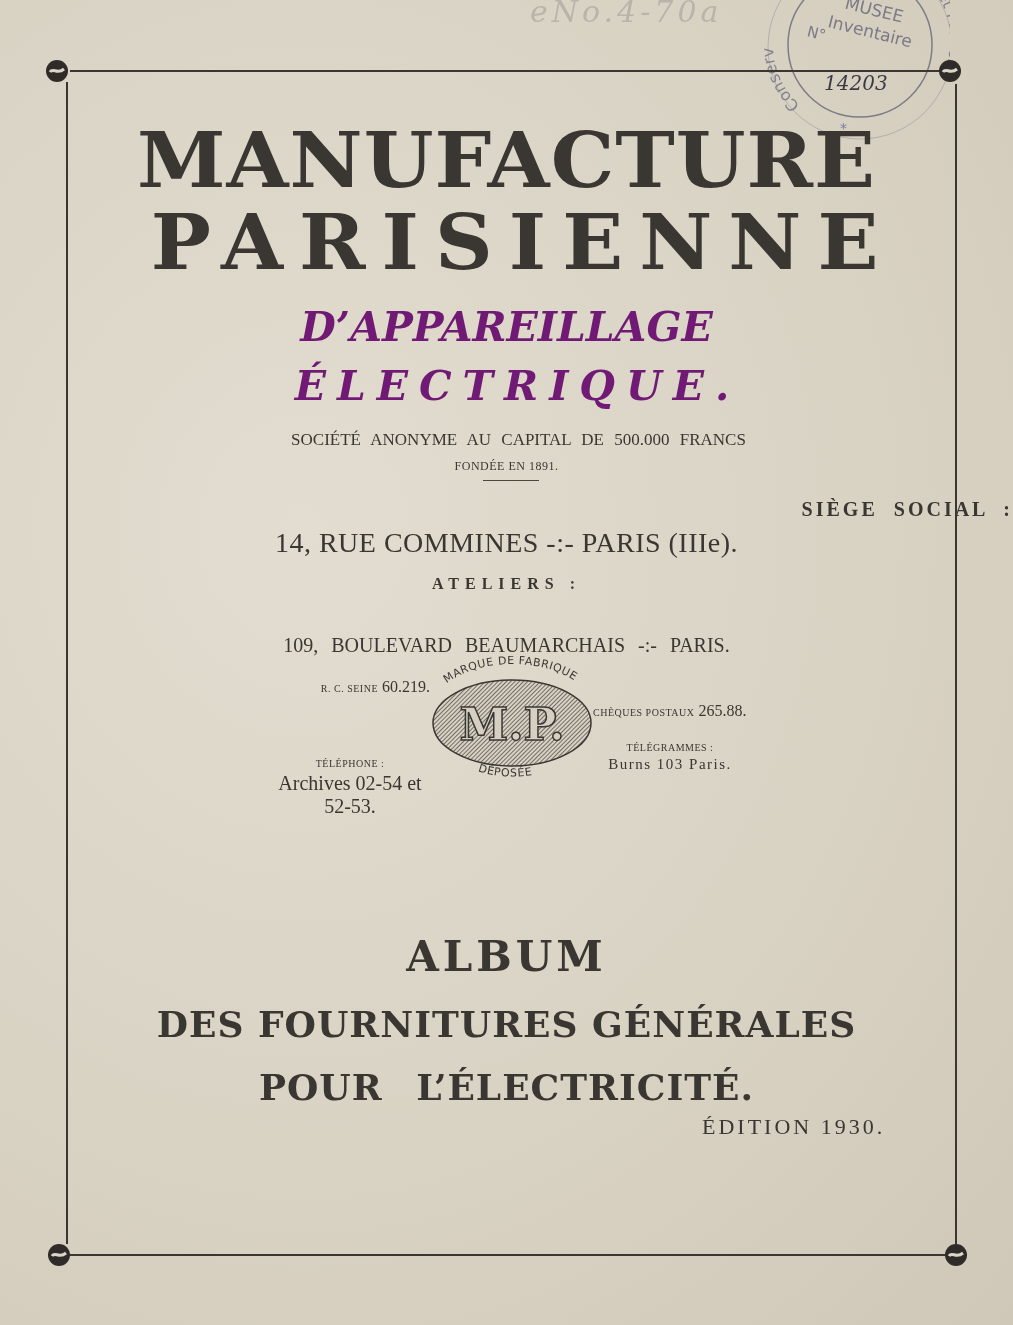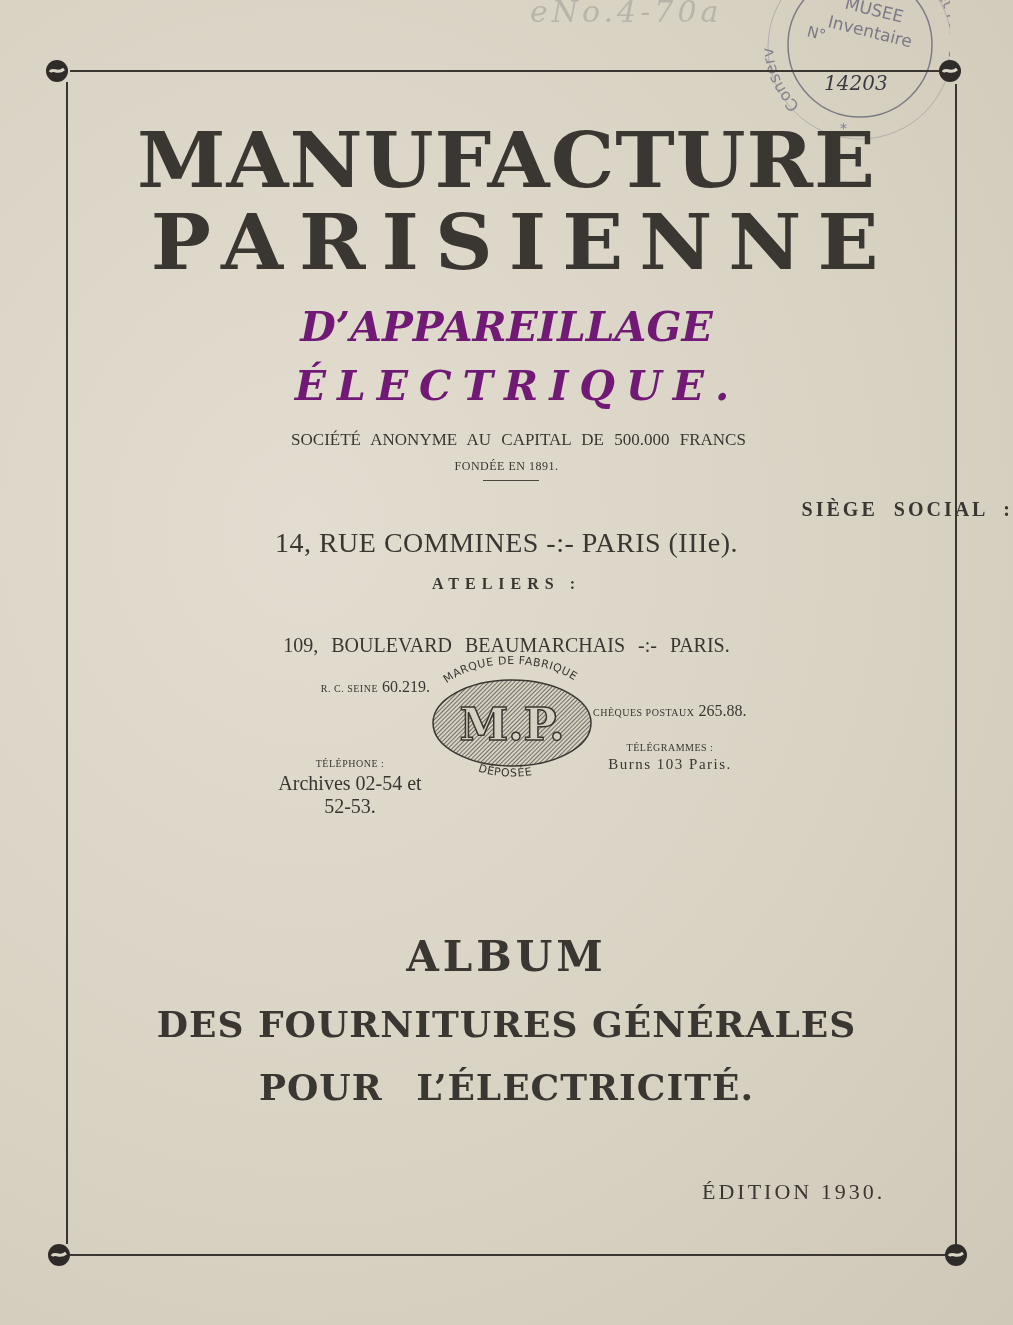--- a/index.html
+++ b/index.html
@@ -39,21 +39,21 @@
   .l6 { top: 598px; font-size: 20px; word-spacing: 8px; margin-top: 36px; }
   .info { position: absolute; font-family: "Liberation Serif", serif; color: #3a3632; text-align: center; }
   .sc { font-variant: small-caps; font-size: 10px; letter-spacing: 0.5px; }
   .logo { position: absolute; left: 420px; top: 640px; width: 180px; height: 150px; }
   .album {
     font-family: "DejaVu Serif", serif; font-weight: bold; color: #3a3632;
   }
   .a1 { top: 932px; font-size: 42px; letter-spacing: 4px; }
   .a2 { top: 1003px; font-size: 36px; letter-spacing: 1px; }
   .a3 { top: 1066px; font-size: 36px; word-spacing: 20px; letter-spacing: 1px; }
-  .edition { position: absolute; top: 1179px; left: 702px; font-size: 22px; letter-spacing: 3px; font-family: "Liberation Serif", serif; color: #3a3632; }
+  .edition { position: absolute; top: 1114px; left: 702px; font-size: 22px; letter-spacing: 3px; font-family: "Liberation Serif", serif; color: #3a3632; }
   .stamp { position: absolute; left: 760px; top: -45px; width: 190px; height: 190px; }
   .handwrite { position: absolute; top: -6px; left: 530px; font-size: 30px; font-style: italic; color: #b9b4aa; font-family: "DejaVu Serif", serif; letter-spacing: 4px; }
 </style>
 </head>
 <body>
 
 <div class="handwrite">eNo.4-70a</div>
 
 <svg class="stamp" viewBox="0 0 190 190">
   <defs>

